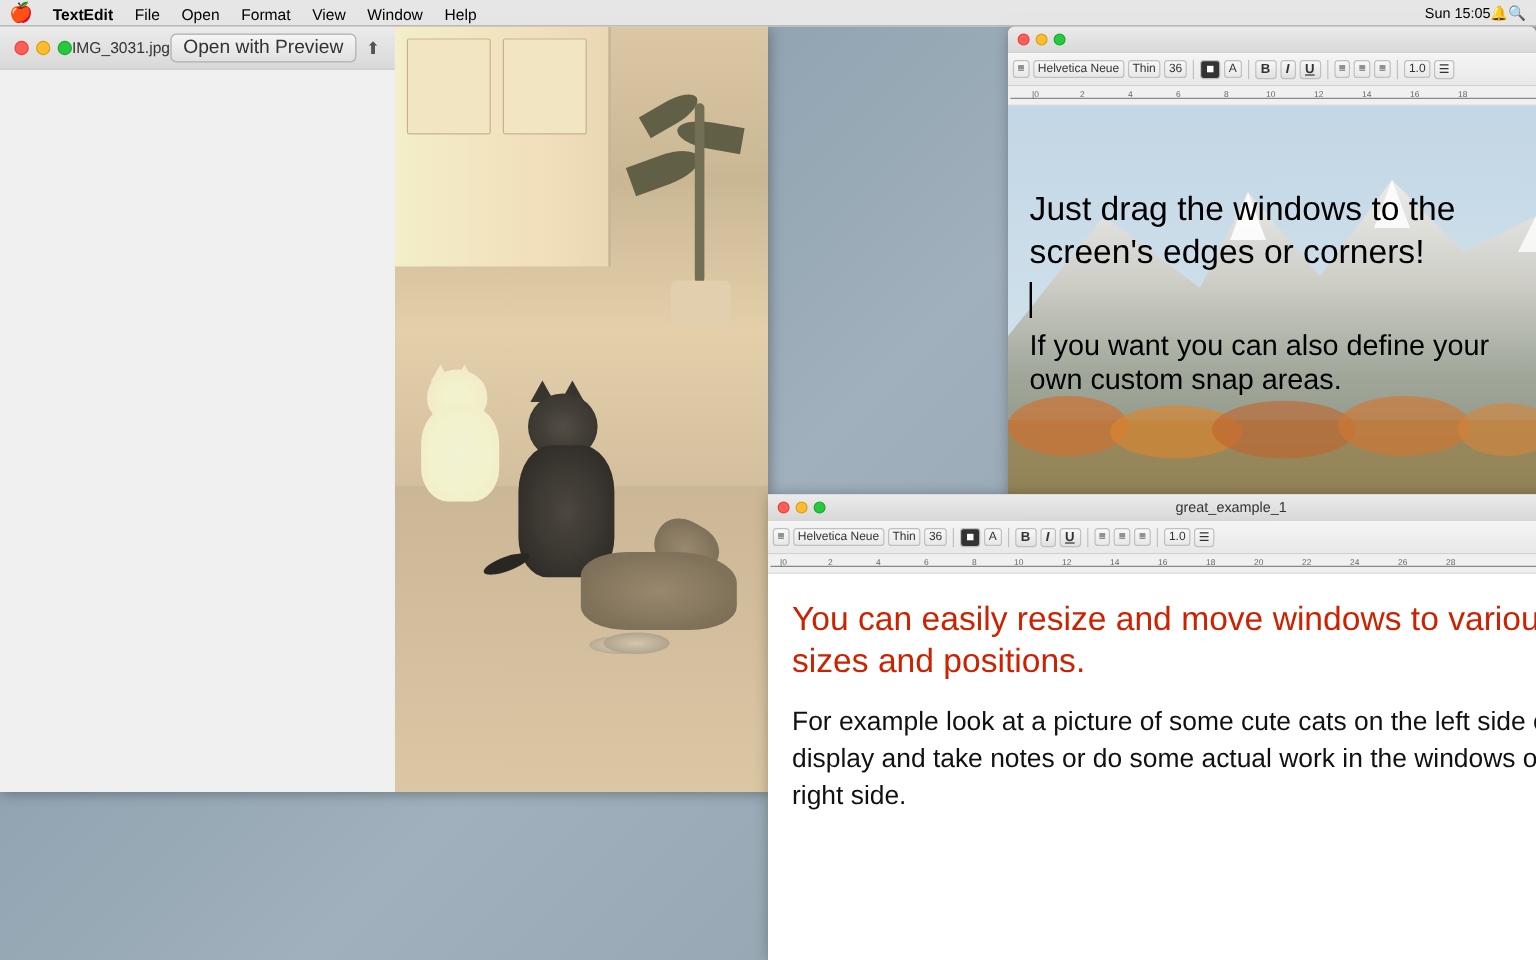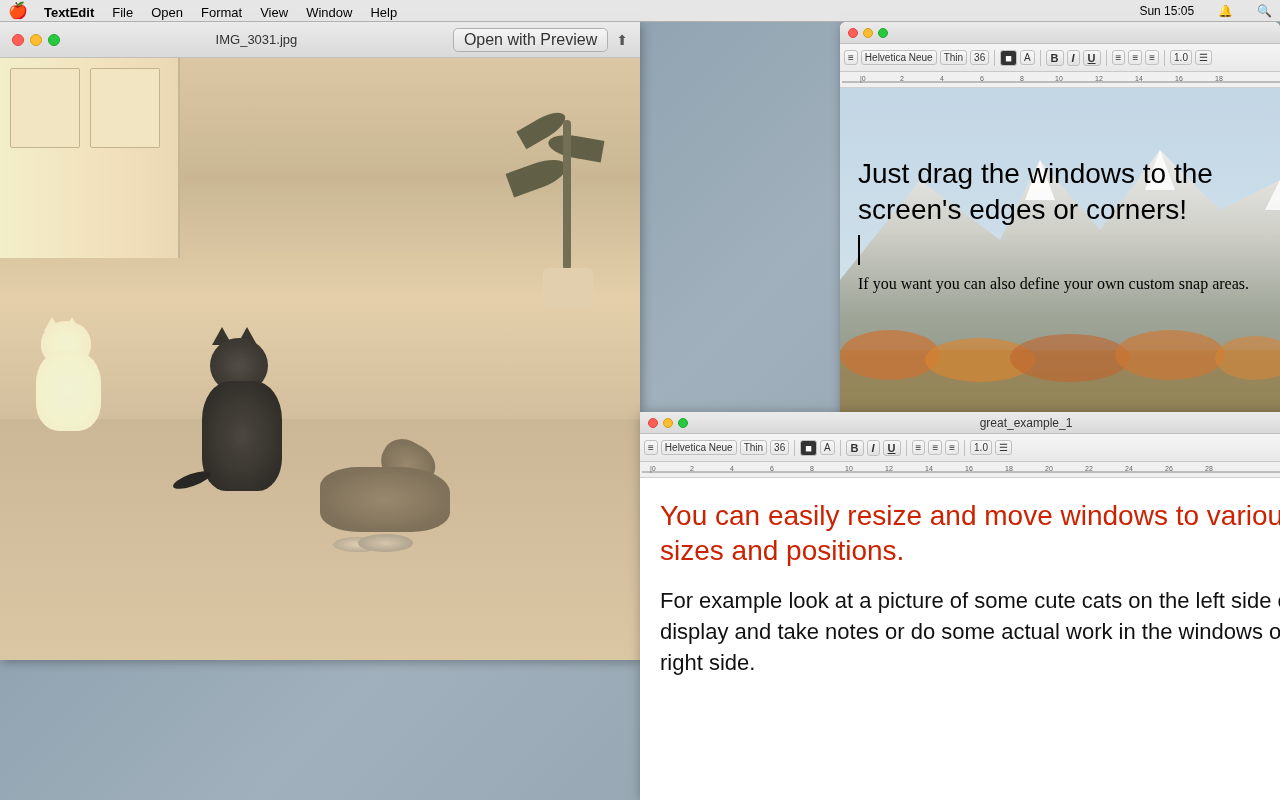--- a/index.html
+++ b/index.html
@@ -33,41 +33,41 @@
       border-radius: 4px;
       cursor: default;
       font-size: 13px;
       color: #000;
     }
     .menubar-item.bold { font-weight: 600; }
     .menubar-right {
       margin-left: auto;
       display: flex;
       align-items: center;
-      gap: 24px;
+      gap: 0;
       font-size: 12px;
     }
 
     
     .desktop {
       position: absolute;
       top: 22px; left: 0; right: 0; bottom: 0;
       background: linear-gradient(135deg, #7a8fa0 0%, #a0b0bc 50%, #8a9da8 100%);
     }
 
     
     .preview-window {
       position: absolute;
       top: 0; left: 0;
       width: 640px;
       height: 638px;
       background: #f0f0f0;
       border-radius: 0;
       display: flex;
-      flex-direction: column;
+      flex-direction: row;
       box-shadow: 2px 2px 10px rgba(0,0,0,0.3);
     }
     .window-titlebar {
       height: 36px;
       background: linear-gradient(to bottom, #ebebeb, #d9d9d9);
       border-bottom: 1px solid #c0c0c0;
       display: flex;
       align-items: center;
       padding: 0 12px;
       flex-shrink: 0;
@@ -440,25 +440,25 @@
     }
     .te2-cursor {
       display: inline-block;
       width: 2px;
       height: 30px;
       background: #000;
       vertical-align: bottom;
       margin-top: 6px;
     }
     .te2-para {
-      font-size: 16px;
+      font-size: 24px;
       font-weight: 200;
       color: #000;
       margin-top: 10px;
-      font-family: Liberation Serif, serif;
+      font-family: Liberation Sans, sans-serif;
     }
 
     
     .textedit1 {
       position: absolute;
       top: 390px; left: 640px;
       width: 732px;
       height: 388px;
       background: #fff;
       box-shadow: 2px 2px 12px rgba(0,0,0,0.35);

